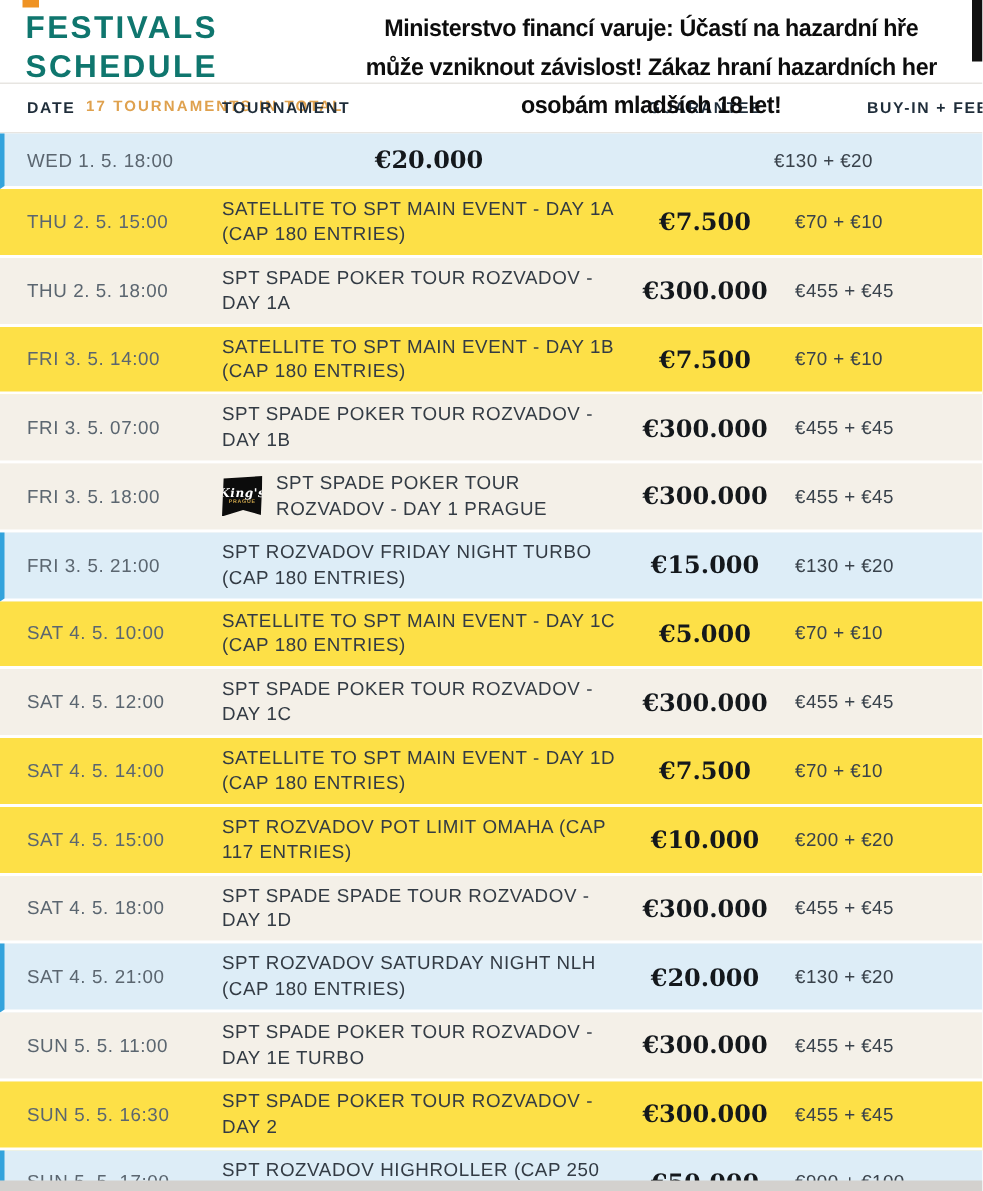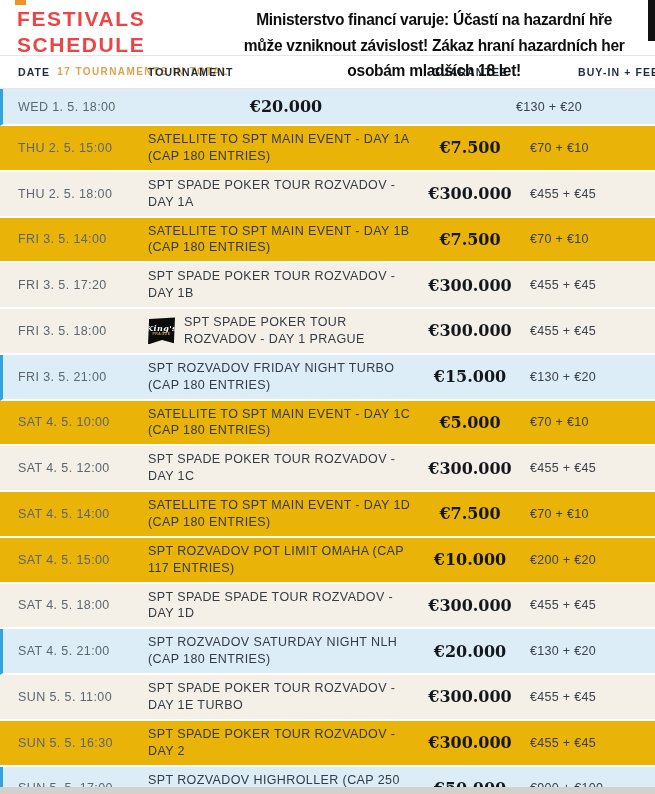--- a/index.html
+++ b/index.html
@@ -28,21 +28,21 @@
     display: flex;
     align-items: flex-start;
     padding: 6px 7px 0 17px;
     height: 55px;
   }
   .title-block { width: 212px; flex: none; }
   .page-title {
     font-size: 21px;
     font-weight: bold;
     letter-spacing: 1.6px;
-    color: #ef4444;
+    color: #0f766e;
     line-height: 1.25;
   }
   .page-subtitle {
     margin-top: 7px;
     font-size: 10px;
     font-weight: bold;
     letter-spacing: 1.4px;
     color: #dfa14e;
     text-align: right;
   }
@@ -80,21 +80,21 @@
   .col-guarantee-h { text-align: center; }
   .col-buyin-h { text-align: left; white-space: nowrap; margin-left: 48px; }
 
   .row {
     min-height: 37px;
     border-bottom: 2px solid #ffffff;
     padding-top: 5px;
     padding-bottom: 5px;
     cursor: pointer;
   }
-  .row.v-white  { background: #eab308; }
+  .row.v-white  { background: #fde047; }
   .row.v-beige  { background: #f4f0e8; }
   .row.v-highlight {
     background: #ddedf7;
     border-left: 3px solid #33a3dc;
     padding-left: 15px;
   }
 
   .cell-date {
     font-size: 12.5px;
     color: #5b6670;
@@ -218,21 +218,21 @@
     <div class="cell-tournament">
 
       <span class="tname">SATELLITE TO SPT MAIN EVENT - DAY 1B (CAP 180 ENTRIES)</span>
     </div>
     <div class="cell-guarantee">€7.500</div>
     <div></div>
     <div class="cell-buyin">€70 + €10</div>
   </div>
 
   <div class="grid-row row v-beige">
-    <div class="cell-date">FRI 3. 5. 17:20</div>
+    <div class="cell-date">FRI 3. 5. 07:00</div>
     <div class="cell-tournament">
 
       <span class="tname">SPT SPADE POKER TOUR ROZVADOV - DAY 1B</span>
     </div>
     <div class="cell-guarantee">€300.000</div>
     <div></div>
     <div class="cell-buyin">€455 + €45</div>
   </div>
 
   <div class="grid-row row v-beige">

